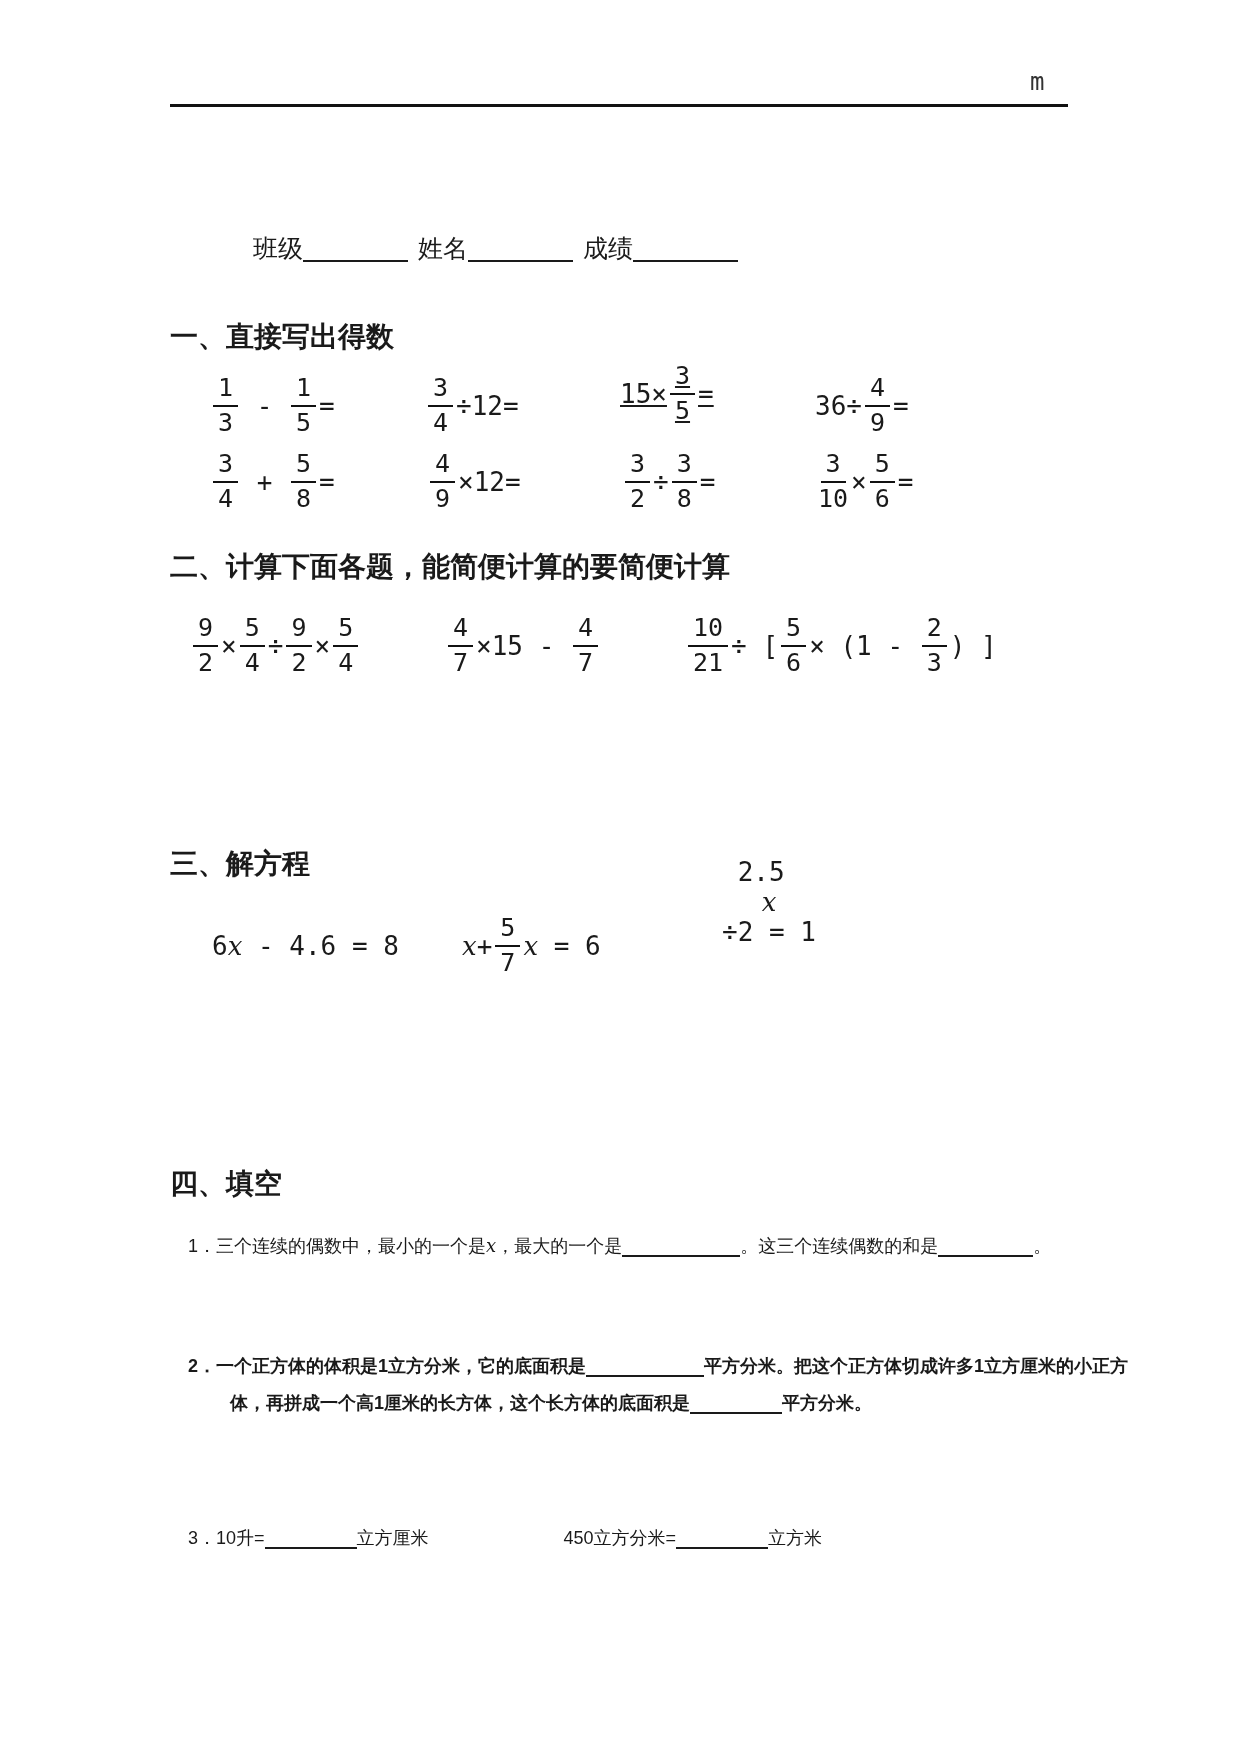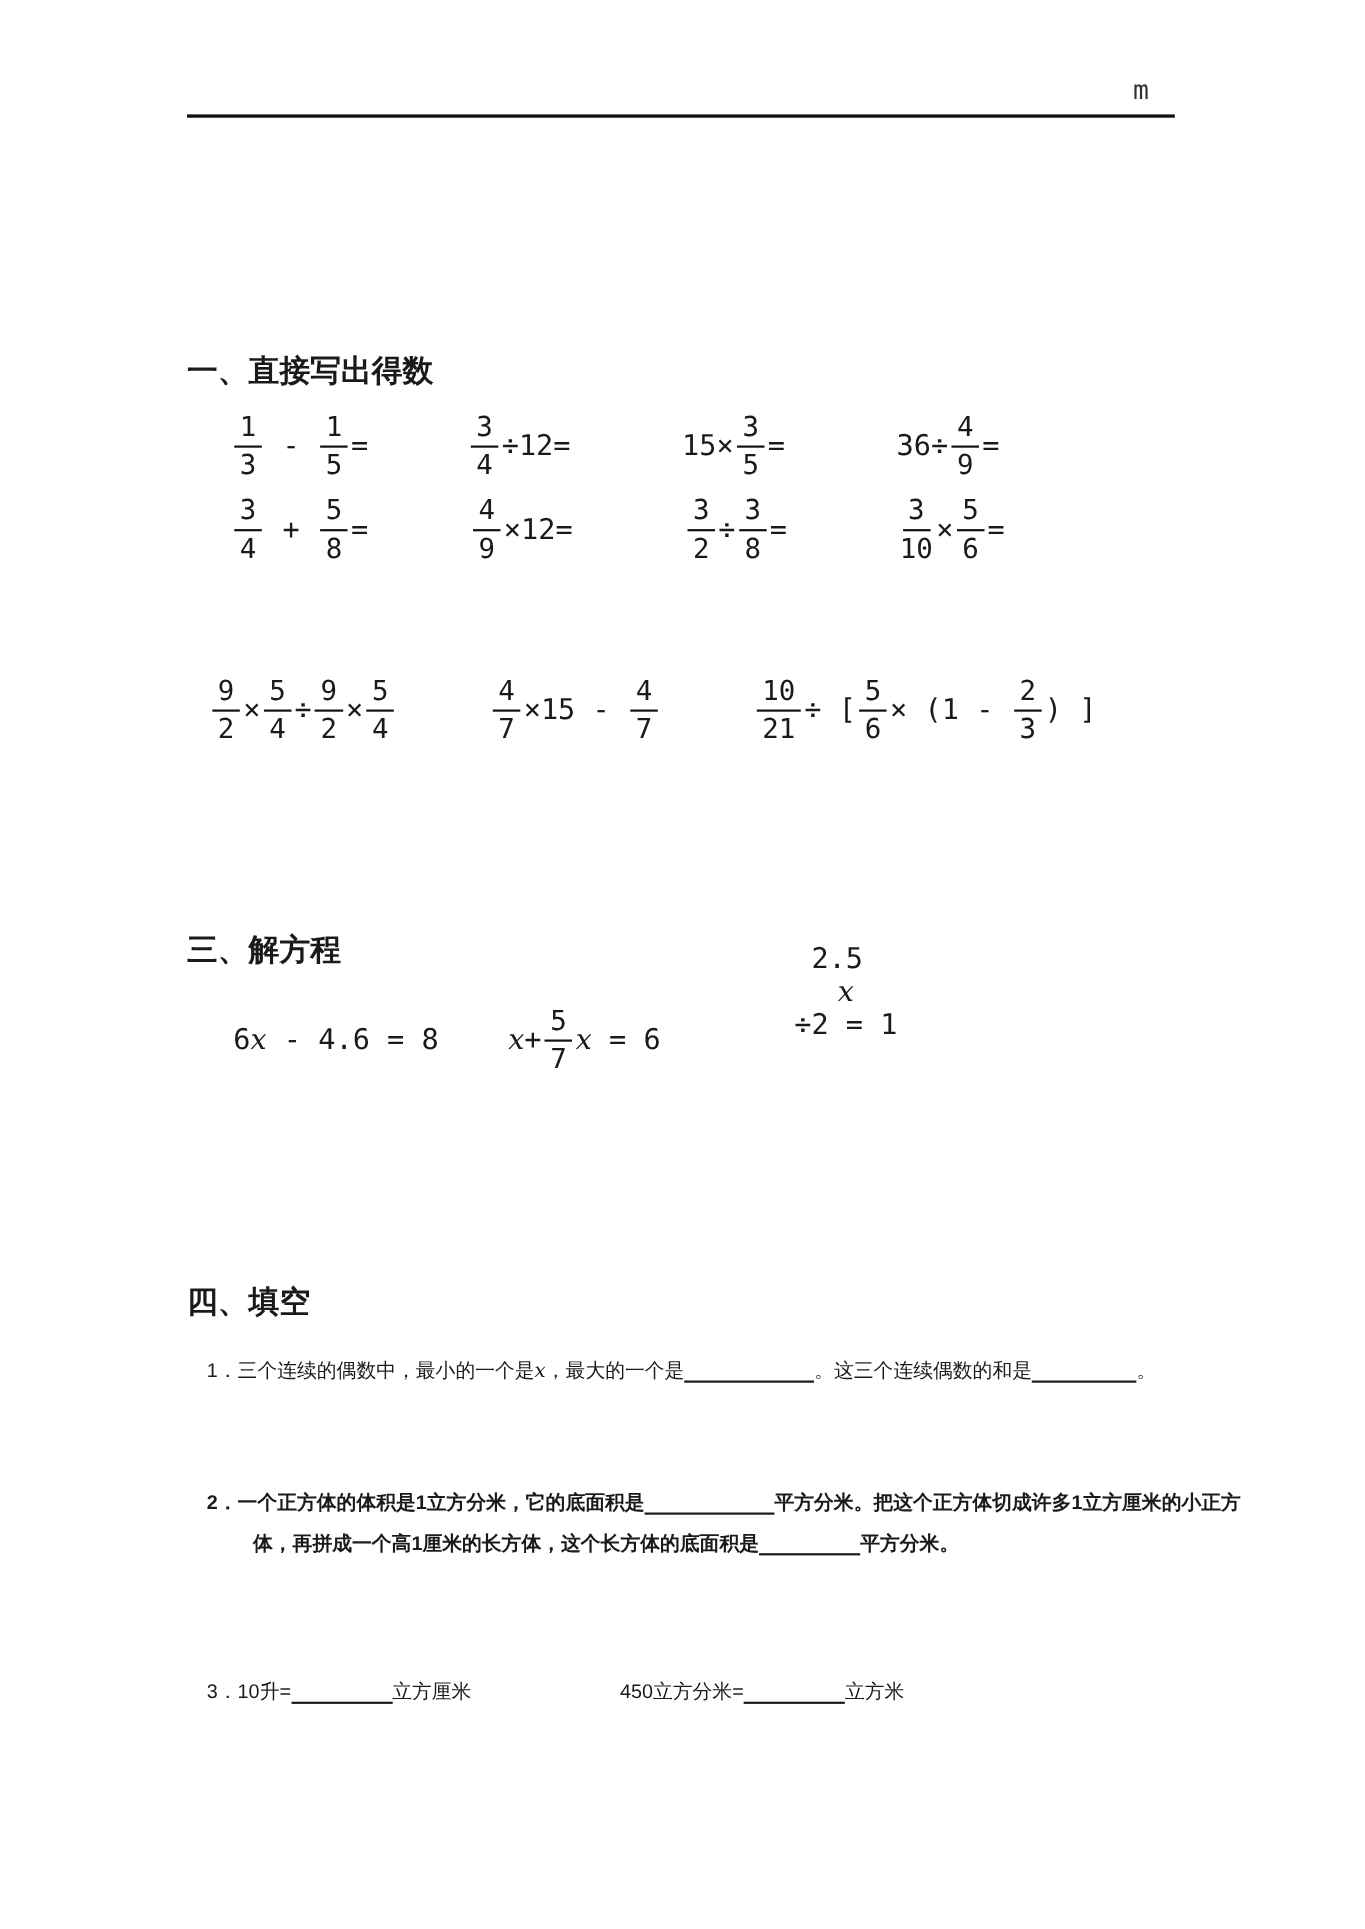--- a/index.html
+++ b/index.html
@@ -85,31 +85,33 @@
 </style>
 </head>
 <body>
 
 <div class="page">
 
   <div class="corner-m">m</div>
   <div class="top-rule"></div>
 
 
+  <div class="fields"><span class="field"><span>班级</span><span class="blank" style="width:105px"></span></span><span class="field"><span>姓名</span><span class="blank" style="width:105px"></span></span><span class="field"><span>成绩</span><span class="blank" style="width:105px"></span></span></div>
 
   <h2 class="sec-head sec1-head">一、直接写出得数</h2>
   <div class="expr" style="left:210px; top:372px;"><span class="frac"><span class="num">1</span><span class="den">3</span></span><span> - </span><span class="frac"><span class="num">1</span><span class="den">5</span></span><span>=</span></div>
   <div class="expr" style="left:425px; top:372px;"><span class="frac"><span class="num">3</span><span class="den">4</span></span><span>÷12=</span></div>
-  <div class="expr" style="left:620px; top:372px;"><span>15×</span><span class="frac"><span class="num">3</span><span class="den">5</span></span><span>=</span></div>
+  <div class="expr" style="left:620px; top:360px;text-decoration:underline;"><span>15×</span><span class="frac"><span class="num">3</span><span class="den">5</span></span><span>=</span></div>
   <div class="expr" style="left:815px; top:372px;"><span>36÷</span><span class="frac"><span class="num">4</span><span class="den">9</span></span><span>=</span></div>
   <div class="expr" style="left:210px; top:448px;"><span class="frac"><span class="num">3</span><span class="den">4</span></span><span> + </span><span class="frac"><span class="num">5</span><span class="den">8</span></span><span>=</span></div>
   <div class="expr" style="left:427px; top:448px;"><span class="frac"><span class="num">4</span><span class="den">9</span></span><span>×12=</span></div>
   <div class="expr" style="left:622px; top:448px;"><span class="frac"><span class="num">3</span><span class="den">2</span></span><span>÷</span><span class="frac"><span class="num">3</span><span class="den">8</span></span><span>=</span></div>
   <div class="expr" style="left:815px; top:448px;"><span class="frac"><span class="num">3</span><span class="den">10</span></span><span>×</span><span class="frac"><span class="num">5</span><span class="den">6</span></span><span>=</span></div>
 
+  <h2 class="sec-head sec2-head">二、计算下面各题，能简便计算的要简便计算</h2>
   <div class="expr" style="left:190px; top:612px;"><span class="frac"><span class="num">9</span><span class="den">2</span></span><span>×</span><span class="frac"><span class="num">5</span><span class="den">4</span></span><span>÷</span><span class="frac"><span class="num">9</span><span class="den">2</span></span><span>×</span><span class="frac"><span class="num">5</span><span class="den">4</span></span></div>
   <div class="expr" style="left:445px; top:612px;"><span class="frac"><span class="num">4</span><span class="den">7</span></span><span>×15 - </span><span class="frac"><span class="num">4</span><span class="den">7</span></span></div>
   <div class="expr" style="left:685px; top:612px;"><span class="frac"><span class="num">10</span><span class="den">21</span></span><span>÷ [</span><span class="frac"><span class="num">5</span><span class="den">6</span></span><span>× (1 - </span><span class="frac"><span class="num">2</span><span class="den">3</span></span><span>) ]</span></div>
 
   <h2 class="sec-head sec3-head">三、解方程</h2>
   <div class="expr" style="left:212px; top:912px;"><span>6</span><span class="it">x</span><span> - 4.6 = 8</span></div>
   <div class="expr" style="left:462px; top:912px;"><span class="it">x</span><span>+</span><span class="frac"><span class="num">5</span><span class="den">7</span></span><span class="it">x</span><span> = 6</span></div>
   <div class="expr" style="left:722px; top:857px;flex-direction:column;"><span>2.5 </span><span class="it">x</span><span>÷2 = 1</span></div>
 
   <h2 class="sec-head sec4-head">四、填空</h2>

